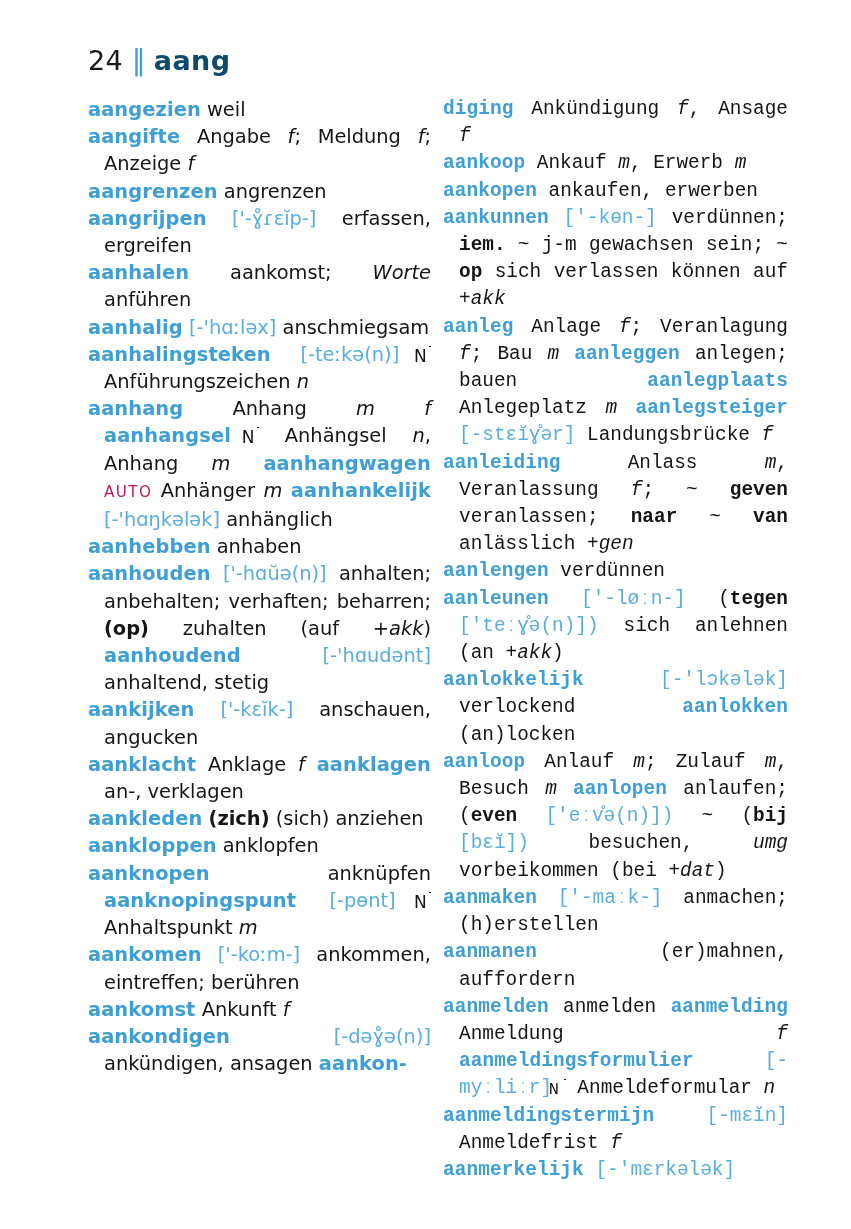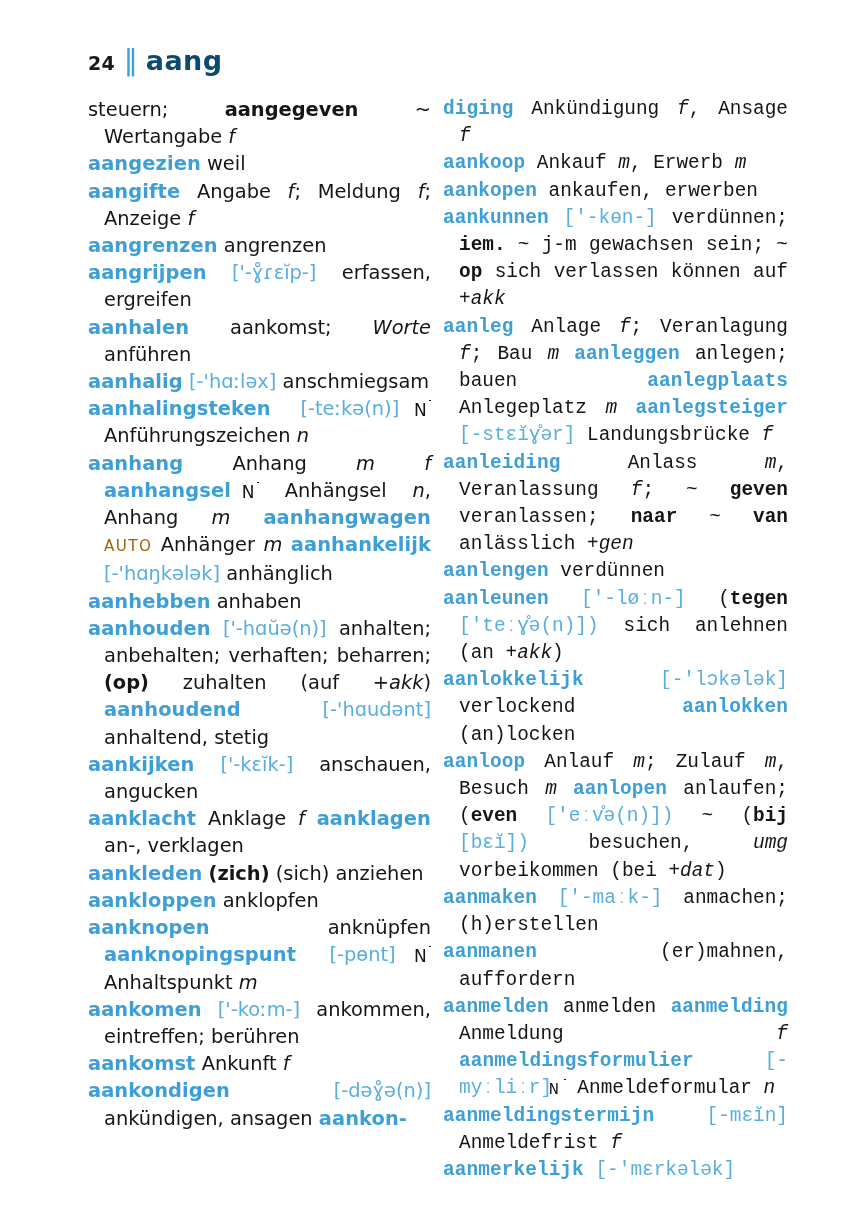--- a/index.html
+++ b/index.html
@@ -29,22 +29,22 @@
     left: 88px;
     top: 44px;
     display: flex;
     align-items: baseline;
     gap: 9px;
     font-size: 27px;
     letter-spacing: 0.2px;
   }
   .folio {
     color: #1a1a1a;
-    font-size: 19px;
-    font-weight: 700;
+    font-size: 27px;
+    font-weight: 400;
   }
   .runbar {
     color: #3d9fd6;
     font-size: 28px;
     font-weight: 400;
     letter-spacing: -1px;
   }
   .runword {
     color: #0c4a6e;
     font-size: 27px;
@@ -93,21 +93,21 @@
   }
   .tr { color: #151515; }          
   .gram {                          
     font-style: italic;
     color: #151515;
   }
   .bk { font-weight: 700; color: #151515; }   
   .sc {                                        
     font-size: 15.2px;
     letter-spacing: 1.4px;
-    color: #a16207;
+    color: #be185d;
   }
   .nbar {                                      
     display: inline-block;
     border-top: 1.6px solid #151515;
     line-height: 1.0;
     padding: 1px 1px 0 1px;
     font-size: 17px;
     color: #151515;
     position: relative;
     top: 1px;
@@ -119,21 +119,20 @@
 <div class="page">
 
   <div class="runhead">
     <span class="folio">24</span>
     <span class="runbar">‖</span>
     <span class="runword">aang</span>
   </div>
 
   <div class="cols">
     <div class="col col-left" id="col-left">
-        <p class="entry"><span class="tr">steuern; </span><span class="bk">aangegeven</span><span class="tr"> </span><span class="tr">~</span><span class="tr"> Wertangabe </span><span class="gram">f</span></p>
         <p class="entry"><span class="hw">aangezien</span><span class="tr"> weil</span></p>
         <p class="entry"><span class="hw">aangifte</span><span class="tr"> Angabe </span><span class="gram">f</span><span class="tr">; Meldung </span><span class="gram">f</span><span class="tr">; Anzeige </span><span class="gram">f</span></p>
         <p class="entry"><span class="hw">aangrenzen</span><span class="tr"> angrenzen</span></p>
         <p class="entry"><span class="hw">aangrijpen</span><span class="ipa"> ['-ɣ̊ɾɛĭp-]</span><span class="tr"> erfassen, ergreifen</span></p>
         <p class="entry"><span class="hw">aanhalen</span><span class="tr"> aankomst; </span><span class="gram">Worte</span><span class="tr"> anführen</span></p>
         <p class="entry"><span class="hw">aanhalig</span><span class="ipa"> [-'hɑːləx]</span><span class="tr"> anschmiegsam</span></p>
         <p class="entry"><span class="hw">aanhalingsteken</span><span class="ipa"> [-teːkə(n)]</span><span class="tr"> </span><span class="nbar">N</span><span class="tr"> Anführungszeichen </span><span class="gram">n</span></p>
         <p class="entry"><span class="hw">aanhang</span><span class="tr"> Anhang </span><span class="gram">m f</span><span class="tr"> </span><span class="hw">aanhangsel</span><span class="tr"> </span><span class="nbar">N</span><span class="tr"> Anhängsel </span><span class="gram">n</span><span class="tr">, Anhang </span><span class="gram">m</span><span class="tr"> </span><span class="hw">aanhangwagen</span><span class="tr"> </span><span class="sc">AUTO</span><span class="tr"> Anhänger </span><span class="gram">m</span><span class="tr"> </span><span class="hw">aanhankelijk</span><span class="ipa"> [-'hɑŋkələk]</span><span class="tr"> anhänglich</span></p>
         <p class="entry"><span class="hw">aanhebben</span><span class="tr"> anhaben</span></p>
         <p class="entry"><span class="hw">aanhouden</span><span class="ipa"> ['-hɑŭə(n)]</span><span class="tr"> anhalten; anbehalten; verhaften; beharren; </span><span class="bk">(op)</span><span class="tr"> zuhalten (auf </span><span class="gram">+akk</span><span class="tr">) </span><span class="hw">aanhoudend</span><span class="ipa"> [-'hɑudənt]</span><span class="tr"> anhaltend, stetig</span></p>

